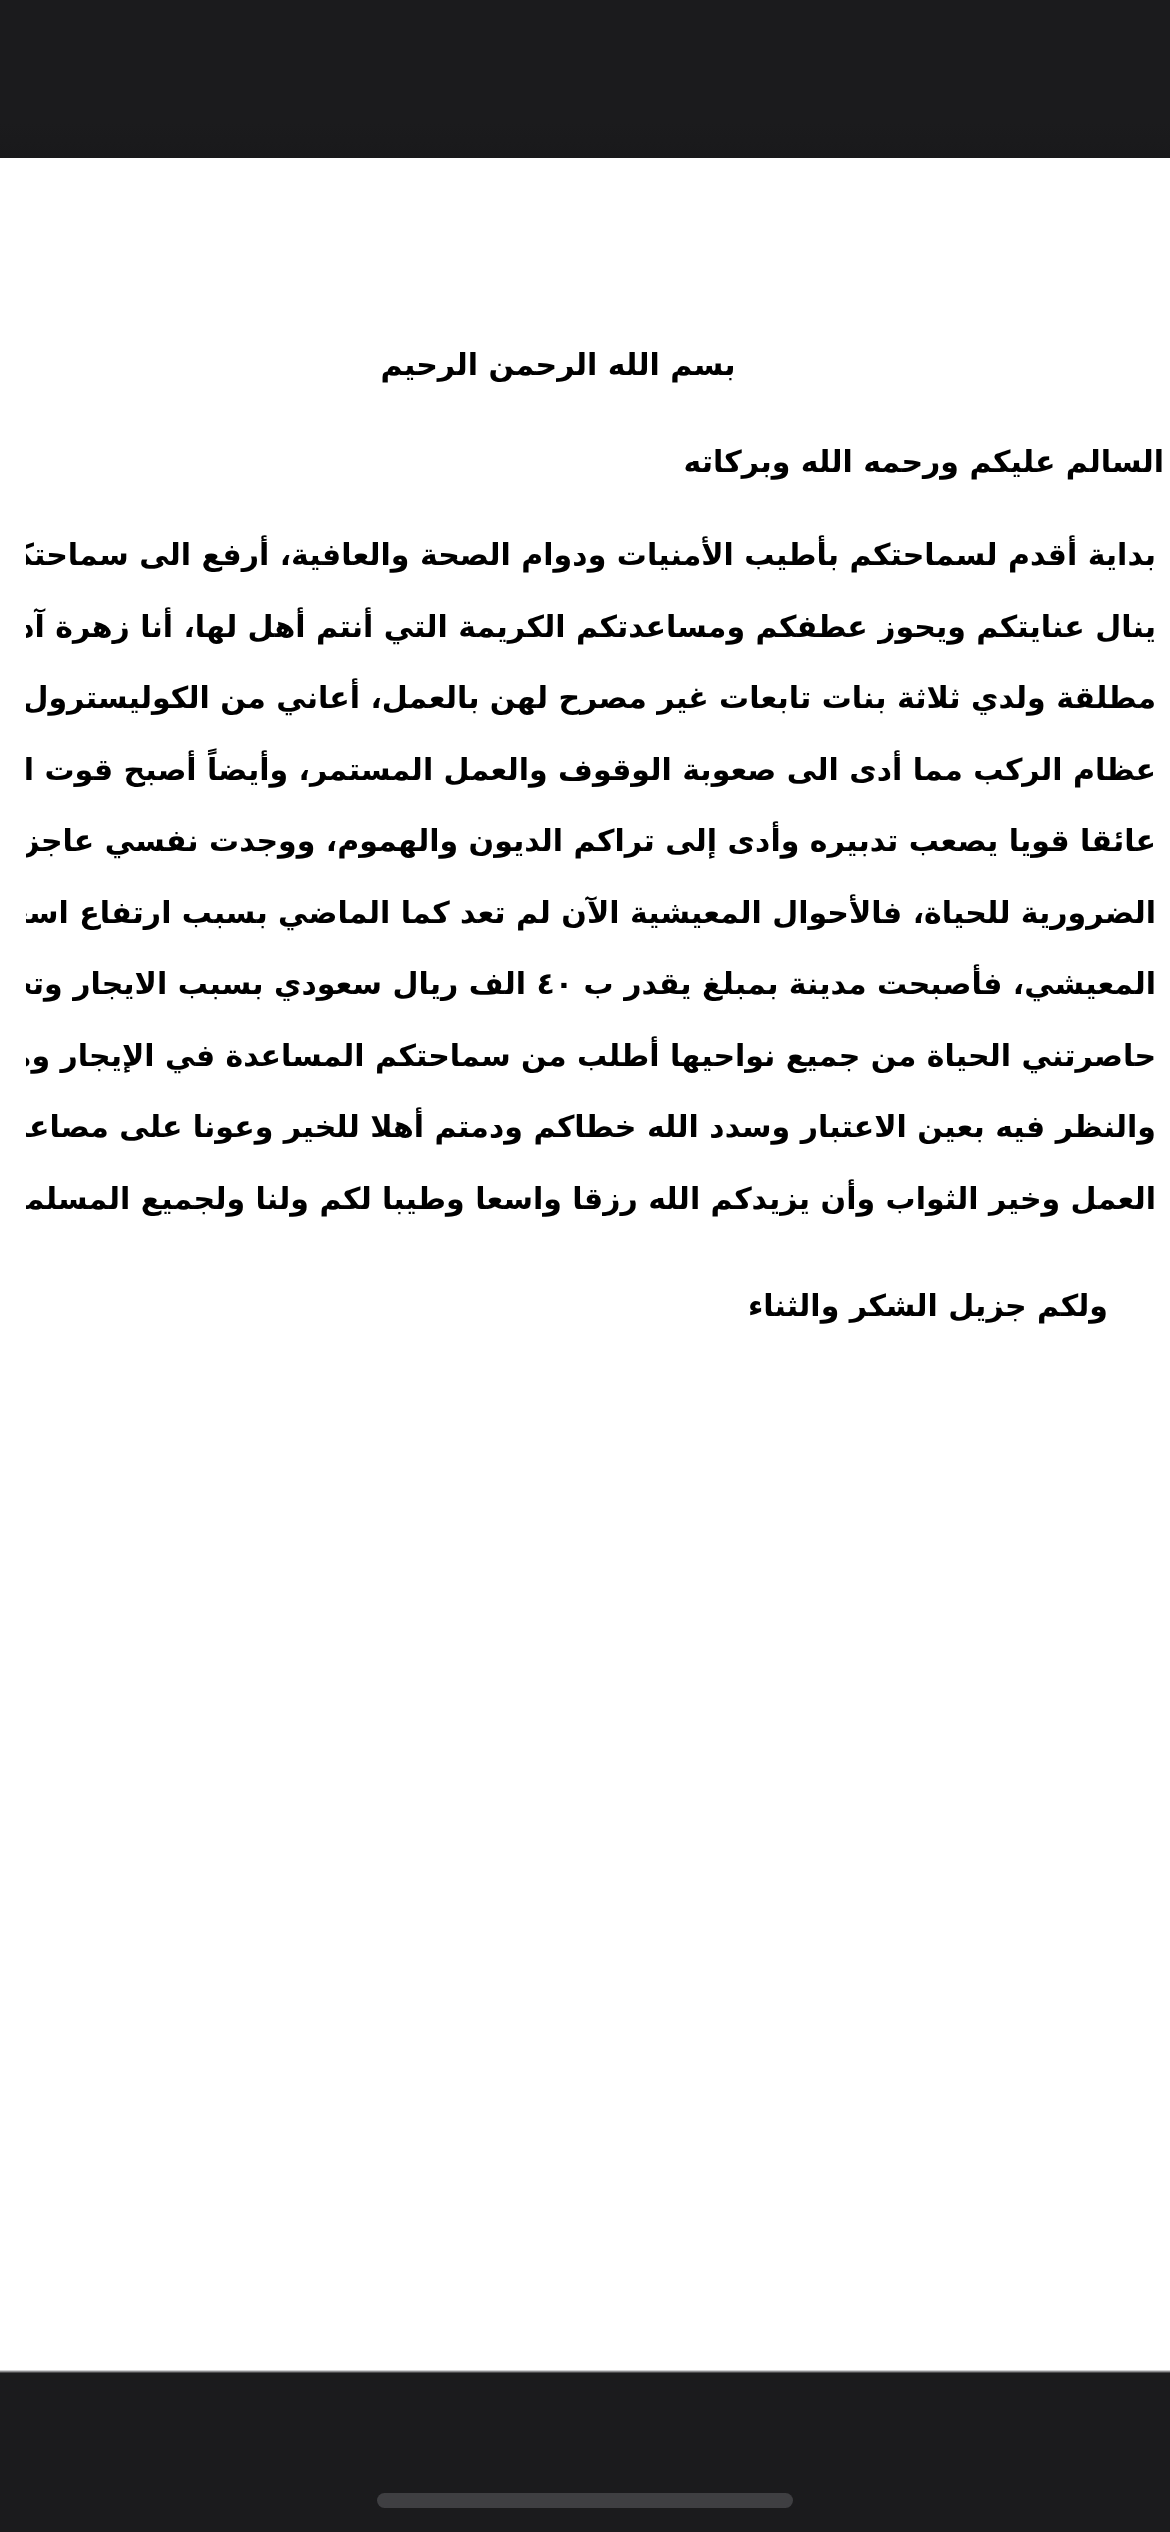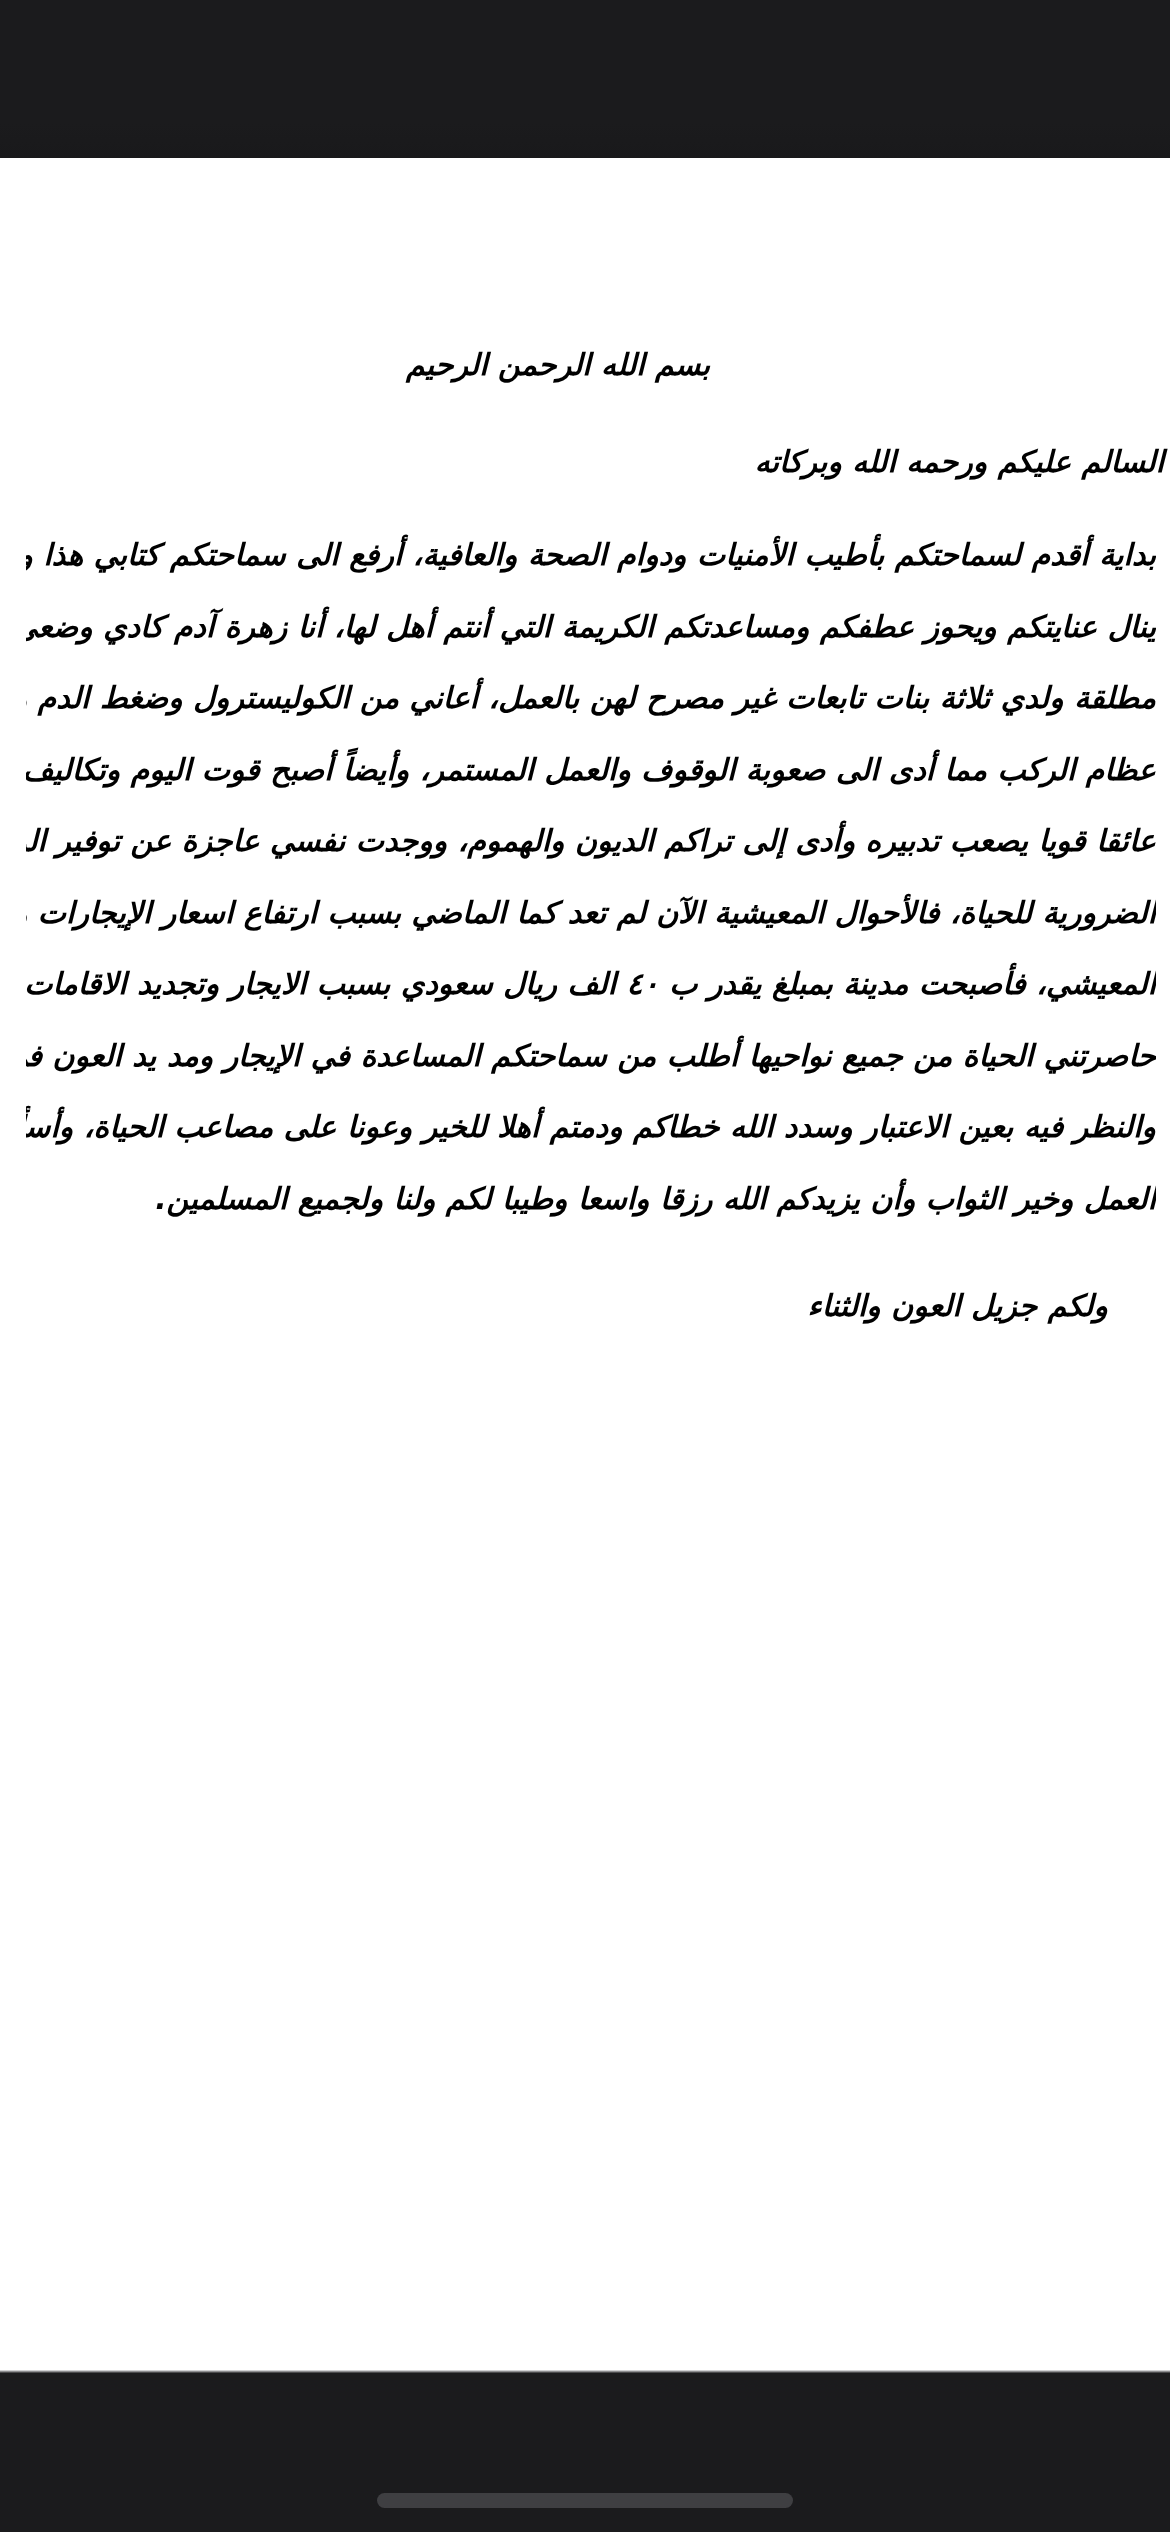--- a/index.html
+++ b/index.html
@@ -7,21 +7,20 @@
     padding: 0;
     background: #000;
   }
   .screen {
     position: relative;
     width: 1170px;
     height: 2532px;
     overflow: hidden;
     background: #ec4899;
     font-family: "DejaVu Sans", sans-serif;
-    font-style: italic;
   }
   
   .top-bar {
     position: absolute;
     top: 0; left: 0;
     width: 100%;
     height: 158px;
     background: linear-gradient(to bottom, #1b1b1d 0%, #1b1b1d 78%, #19191b 100%);
   }
   .top-bar-edge {
@@ -133,21 +132,21 @@
         <div class="body-line">مطلقة ولدي ثلاثة بنات تابعات غير مصرح لهن بالعمل، أعاني من الكوليسترول وضغط الدم وهشاشة في</div>
         <div class="body-line">عظام الركب مما أدى الى صعوبة الوقوف والعمل المستمر، وأيضاً أصبح قوت اليوم وتكاليف الإيجار يمثل</div>
         <div class="body-line">عائقا قويا يصعب تدبيره وأدى إلى تراكم الديون والهموم، ووجدت نفسي عاجزة عن توفير المتطلبات</div>
         <div class="body-line">الضرورية للحياة، فالأحوال المعيشية الآن لم تعد كما الماضي بسبب ارتفاع اسعار الإيجارات والغلاء</div>
         <div class="body-line">المعيشي، فأصبحت مدينة بمبلغ يقدر ب ٤٠ الف ريال سعودي بسبب الايجار وتجديد الاقامات، وبعد أن</div>
         <div class="body-line">حاصرتني الحياة من جميع نواحيها أطلب من سماحتكم المساعدة في الإيجار ومد يد العون في طلبي هذا</div>
         <div class="body-line">والنظر فيه بعين الاعتبار وسدد الله خطاكم ودمتم أهلا للخير وعونا على مصاعب الحياة، وأسأل الله لكم خير</div>
         <div class="body-line align-right">العمل وخير الثواب وأن يزيدكم الله رزقا واسعا وطيبا لكم ولنا ولجميع المسلمين.</div>
       </div>
 
-    <div class="arabic-text closing">ولكم جزيل العون والثناء</div>
+    <div class="arabic-text closing">ولكم جزيل الشكر والثناء</div>
   </div>
 
   <div class="bottom-bar">
     <div class="bottom-bar-edge"></div>
     <div class="home-indicator"></div>
   </div>
 
 </div>
 
 </body></html>

